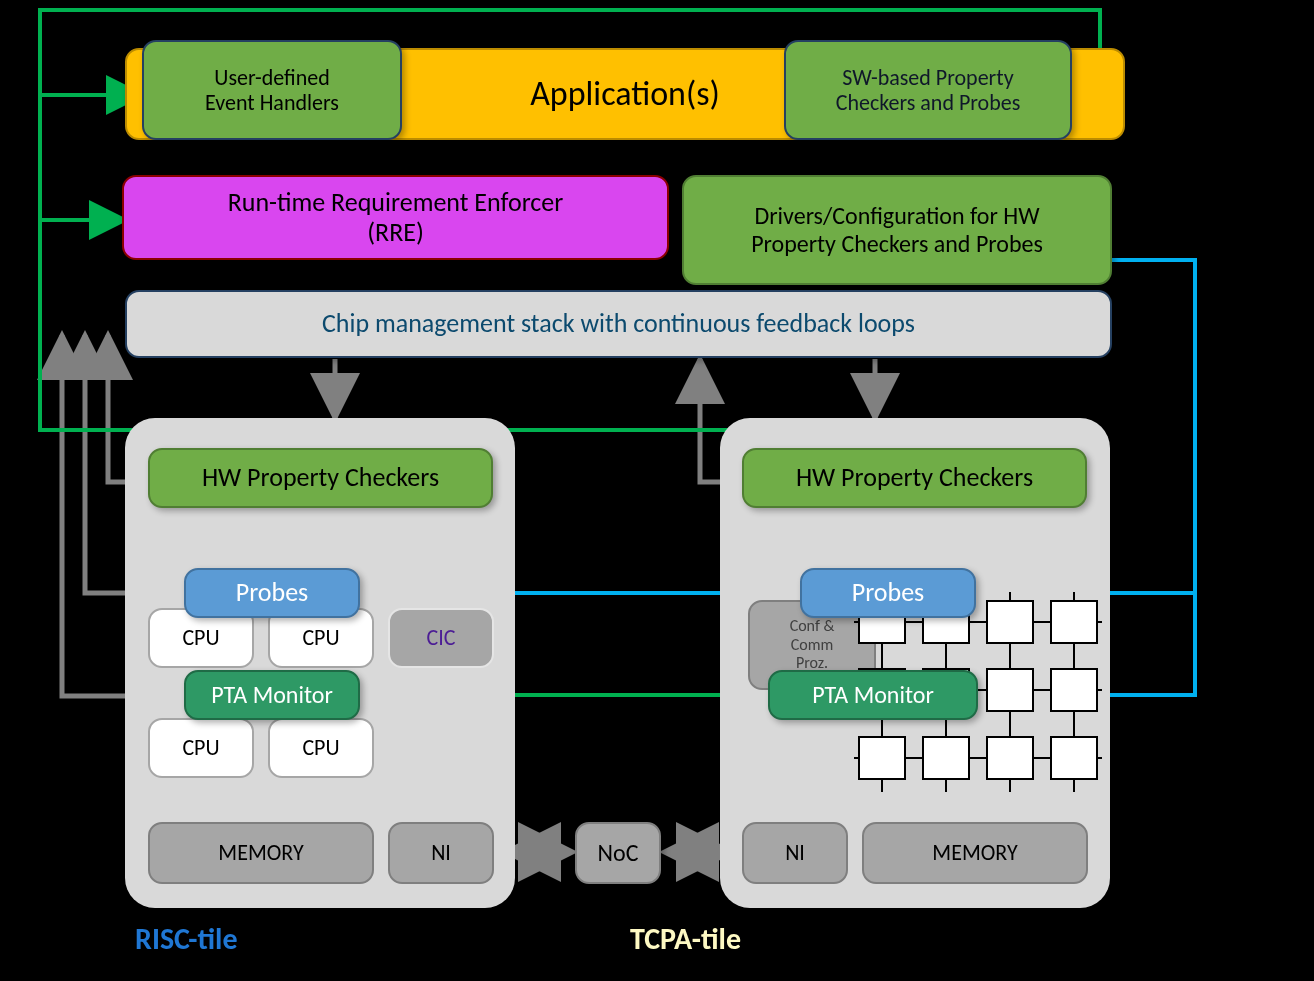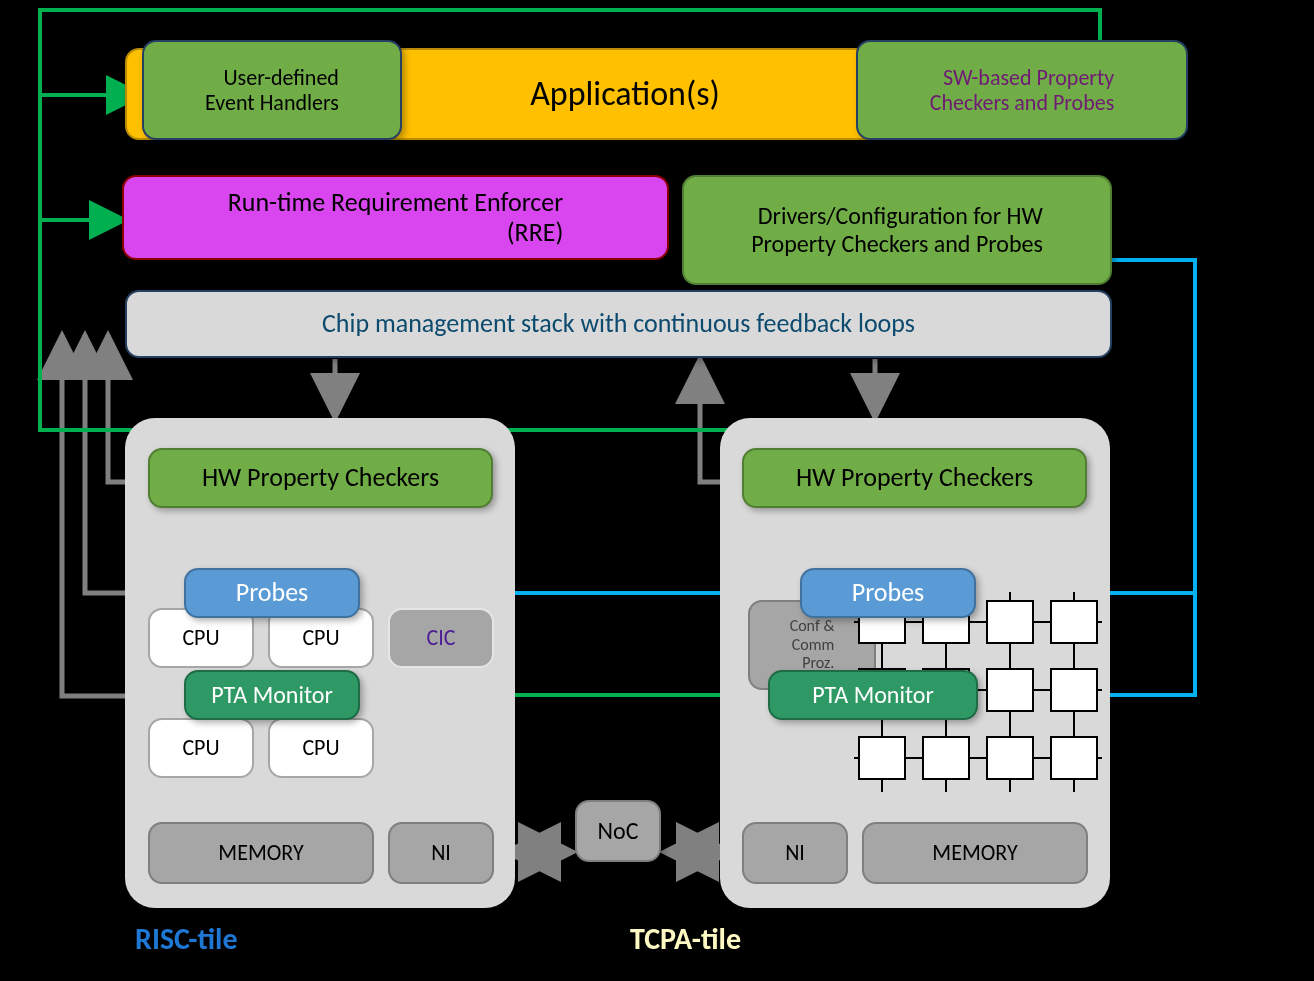--- a/index.html
+++ b/index.html
@@ -1,16 +1,16 @@
 <!DOCTYPE html>
 <html><head>
 <meta charset="utf-8">
 <style>
   body{margin:0;background:#000;width:1314px;height:981px;font-family:Calibri,'Helvetica Neue',Arial,sans-serif;overflow:hidden}
-  .box{position:absolute;border-radius:14px;display:flex;align-items:center;justify-content:center;text-align:right;line-height:1.15;box-sizing:border-box}
+  .box{position:absolute;border-radius:14px;display:flex;align-items:center;justify-content:center;text-align:center;line-height:1.15;box-sizing:border-box}
   .shadow{box-shadow:3px 3px 6px rgba(0,0,0,.3)}
 </style>
 </head>
 <body>
 
 <svg width="1314" height="981" style="position:absolute;left:0;top:0;pointer-events:none">
   <defs>
     <marker id="ah-grey" markerWidth="12" markerHeight="12" refX="9" refY="5" orient="auto">
         <path d="M0,0 L10,5 L0,10 z" fill="#808080"></path>
       </marker>
@@ -56,21 +56,21 @@
   <path d="M800 593 L362 593" stroke="#00B0F0" stroke-width="4" fill="none" marker-end="url(#ah-blue)"></path>
 </svg>
 
 <div class="box shadow" style="left:125px;top:48px;width:1000px;height:92px;background:#FFC000;border:2px solid #BC8C00;font-size:34px;color:#000">
   <span>Application(s)</span>
 </div>
 <div class="box shadow" style="left:142px;top:40px;width:260px;height:100px;background:#70AD47;border:2px solid #254061;font-size:22px;color:#000;white-space:pre-line">
   <span>User-defined
 Event Handlers</span>
 </div>
-<div class="box shadow" style="left:856px;top:40px;width:332px;height:100px;background:#70AD47;border:2px solid #254061;font-size:22px;color:#701a75;white-space:pre-line">
+<div class="box shadow" style="left:784px;top:40px;width:288px;height:100px;background:#70AD47;border:2px solid #254061;font-size:22px;color:#0f172a;white-space:pre-line">
   <span>SW-based Property
 Checkers and Probes</span>
 </div>
 
 <div class="box shadow" style="left:122px;top:175px;width:547px;height:85px;background:#d946ef;border:2px solid #8A0000;font-size:26px;color:#000;white-space:pre-line">
   <span>Run-time Requirement Enforcer
 (RRE)</span>
 </div>
 <div class="box shadow" style="left:682px;top:175px;width:430px;height:110px;background:#70AD47;border:2px solid #507E33;font-size:24px;color:#000;white-space:pre-line">
   <span>Drivers/Configuration for HW
@@ -82,21 +82,21 @@
 </div>
 
 <div class="box" style="left:125px;top:418px;width:390px;height:490px;background:#D9D9D9;border:none;border-radius:30px">
 </div>
 <span style="position:absolute;left:135px;top:920px;font-size:30px;font-weight:700;color:#1F77D4">RISC-tile</span>
 
 <div class="box" style="left:720px;top:418px;width:390px;height:490px;background:#D9D9D9;border:none;border-radius:30px">
 </div>
 <span style="position:absolute;left:630px;top:920px;font-size:30px;font-weight:600;color:#fef9c3">TCPA-tile</span>
 
-<div class="box shadow" style="left:575px;top:800px;width:86px;height:62px;background:#A6A6A6;border:2px solid #7F7F7F;font-size:24px;color:#000">
+<div class="box shadow" style="left:575px;top:822px;width:86px;height:62px;background:#A6A6A6;border:2px solid #7F7F7F;font-size:24px;color:#000">
   <span>NoC</span>
 </div>
 
 <div class="box shadow" style="left:148px;top:448px;width:345px;height:60px;background:#70AD47;border:2px solid #507E33;font-size:26px;color:#000">
   <span>HW Property Checkers</span>
 </div>
 
 <div class="box" style="left:148px;top:608px;width:106px;height:60px;background:#fff;border:2px solid #A6A6A6;font-size:22px;color:#000">
     <span>CPU</span>
   </div>

